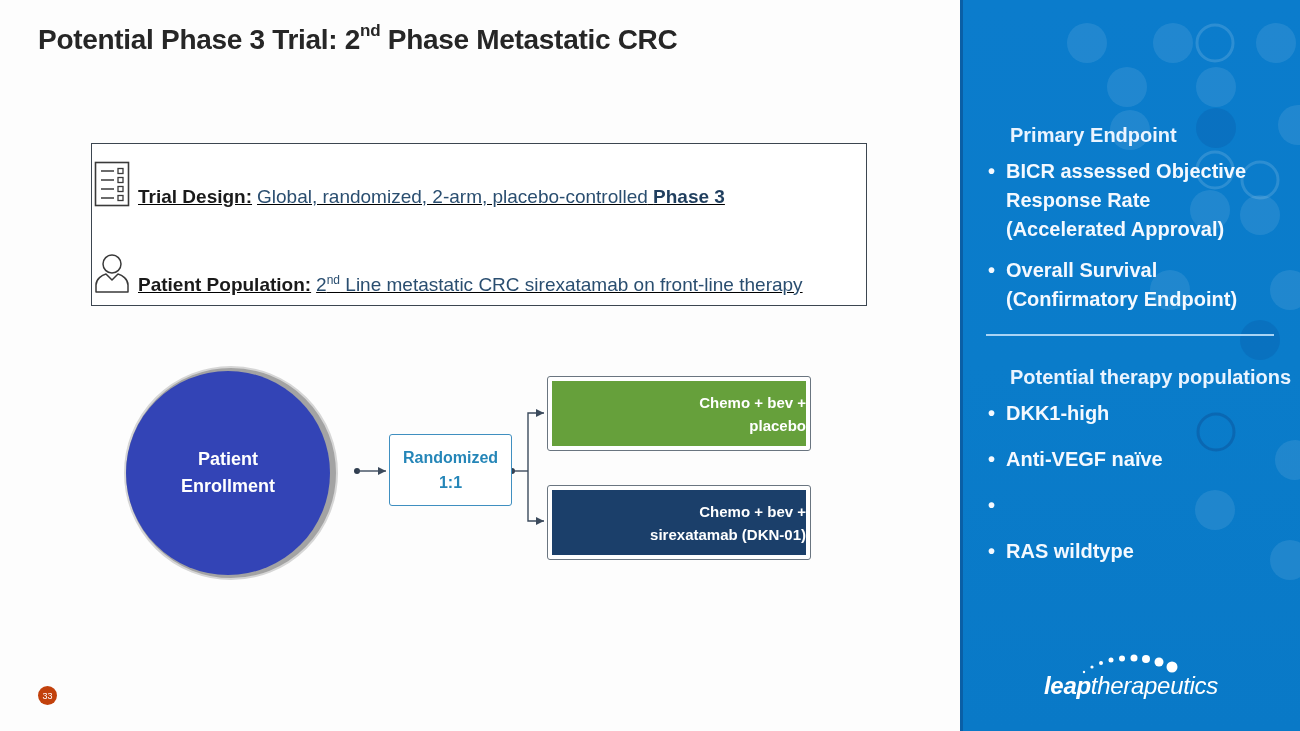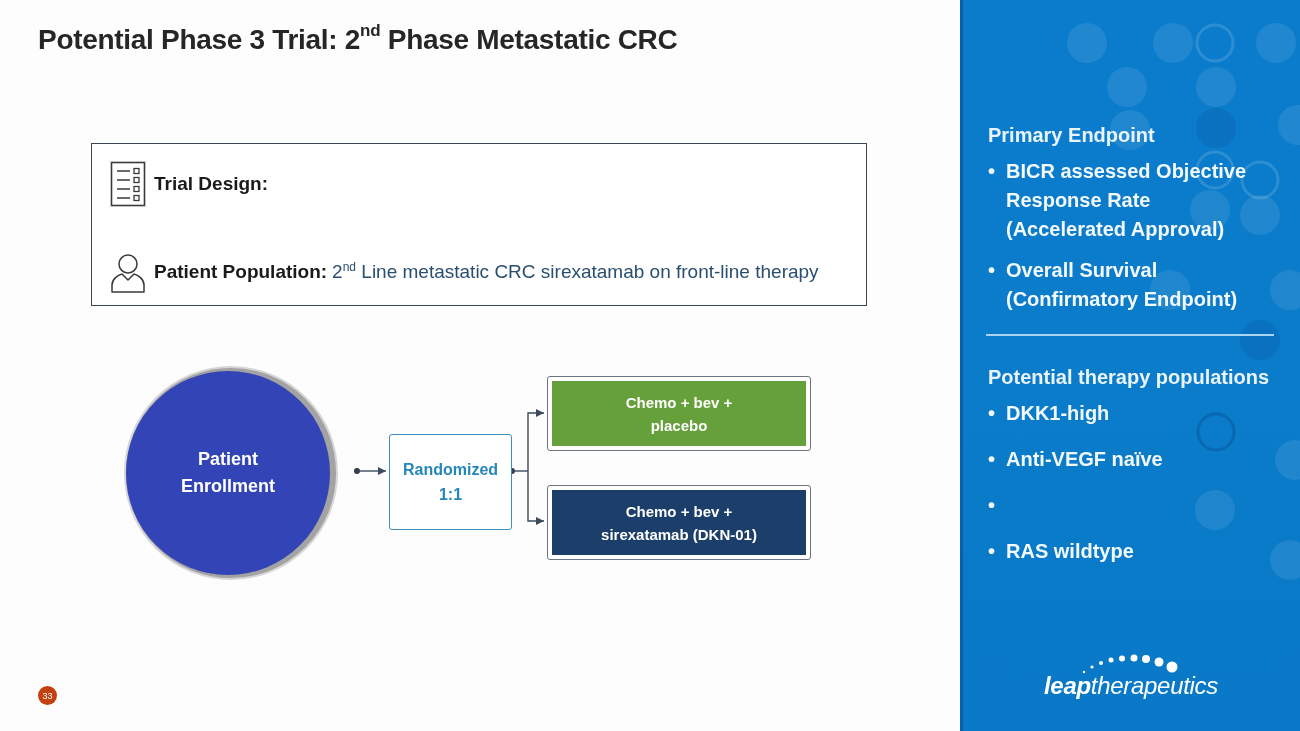--- a/index.html
+++ b/index.html
@@ -3,50 +3,50 @@
 <meta charset="utf-8">
 <style>
   * { box-sizing: border-box; margin: 0; padding: 0; }
   html, body { width: 1300px; height: 731px; overflow: hidden; background: #fdfdfd; }
   body { position: relative; font-family: "Liberation Sans", "DejaVu Sans", sans-serif; }
   .slide { position: absolute; left: 0; top: 0; width: 1300px; height: 731px; background: #fdfdfd; }
   .title { position: absolute; left: 38px; top: 24px; font-size: 28px; font-weight: bold; color: #262626; letter-spacing: -0.3px; white-space: nowrap; }
   .title sup { font-size: 17px; position: relative; top: -2px; vertical-align: top; line-height: 1; }
 
   .info-box { position: absolute; left: 91px; top: 143px; width: 776px; height: 163px; border: 1.5px solid #3c4650; background: #fff; }
-  .info-row { position: absolute; left: 16px; display: flex; align-items: center; font-size: 19px; white-space: nowrap; }
+  .info-row { position: absolute; left: 0; display: flex; align-items: flex-end; font-size: 19px; white-space: nowrap; text-decoration: underline; }
   .info-row.r1 { top: 16px; }
   .info-row.r2 { top: 104px; }
   .info-row .icon { width: 40px; height: 48px; margin-right: 6px; display: flex; align-items: center; justify-content: center; }
   .label-strong { font-weight: bold; color: #1a1a1a; margin-right: 5px; }
   .val { color: #2a4e70; }
   .val b { font-weight: bold; color: #1f3e5e; }
   .val sup { font-size: 12px; position: relative; top: -1px; vertical-align: top; }
 
   .enroll { position: absolute; left: 124px; top: 366px; width: 214px; height: 214px; border-radius: 50%; background: #a3a3a3; border: 2px solid #d6d6d6; display: flex; align-items: center; }
   .enroll-inner { width: 204px; height: 204px; border-radius: 50%; background: #3344b6; display: flex; align-items: center; justify-content: center; flex-direction: column; color: #fff; font-weight: bold; font-size: 18px; line-height: 27px; text-align: center; }
 
-  .rand { position: absolute; left: 389px; top: 434px; width: 123px; height: 96px; border: 1.5px solid #3f8fc0; border-radius: 3px; background: #fff; display: flex; flex-direction: column; align-items: center; justify-content: center; color: #2586b8; font-weight: bold; font-size: 16px; line-height: 25px; text-align: center; }
+  .rand { position: absolute; left: 389px; top: 434px; width: 123px; height: 72px; border: 1.5px solid #3f8fc0; border-radius: 3px; background: #fff; display: flex; flex-direction: column; align-items: center; justify-content: center; color: #2586b8; font-weight: bold; font-size: 16px; line-height: 25px; text-align: center; }
 
   .arm { position: absolute; left: 547px; width: 264px; height: 75px; border: 1.5px solid #6a7580; border-radius: 3px; background: #fff; padding: 4px; }
   .arm.a1 { top: 376px; }
   .arm.a2 { top: 485px; }
-  .arm-inner { width: 100%; height: 100%; display: flex; flex-direction: column; align-items: center; justify-content: center; color: #fff; font-weight: bold; font-size: 15px; line-height: 23px; text-align: center; }
+  .arm-inner { width: 100%; height: 100%; display: flex; flex-direction: column; align-items: flex-end; justify-content: center; color: #fff; font-weight: bold; font-size: 15px; line-height: 23px; text-align: center; }
   .a1 .arm-inner { background: #66a03b; }
   .a2 .arm-inner { background: #1b3f6a; }
 
   .connectors { position: absolute; left: 0; top: 0; width: 1300px; height: 731px; pointer-events: none; }
 
   .page-num { position: absolute; left: 38px; top: 686px; width: 19px; height: 19px; border-radius: 50%; background: #c2410c; color: #fff; font-size: 9px; display: flex; align-items: center; justify-content: center; }
 
   .panel { position: absolute; left: 960px; top: 0; width: 340px; height: 731px; background: linear-gradient(180deg, #0b7ccc 0%, #0a7cca 50%, #0979c7 100%); overflow: hidden; }
   .panel-edge { position: absolute; left: 0; top: 0; width: 3px; height: 731px; background: #0a5fa6; }
   .bubbles { position: absolute; left: 0; top: 0; width: 340px; height: 731px; }
   .panel-content { position: absolute; left: 28px; top: 124px; width: 305px; color: #fff; }
-  .panel-heading { font-size: 20px; font-weight: bold; color: #eaf4ff; margin-bottom: 10px; white-space: nowrap; }
+  .panel-heading { font-size: 20px; font-weight: bold; color: #eaf4ff; margin-bottom: 10px; white-space: nowrap; margin-left: 22px; }
   .bullet { display: flex; font-size: 20px; font-weight: bold; line-height: 29px; margin-bottom: 12px; color: #f4f9ff; }
   .bullet .dot { width: 18px; flex: none; }
   .bullet .txt { white-space: pre-line; }
   .divider { width: 288px; height: 1.5px; background: #a9d4f5; margin: 20px 0 30px -2px; }
   .pop .bullet { margin-bottom: 17px; }
 
   .logo { position: absolute; left: 84px; top: 652px; width: 180px; height: 56px; }
   .logo-text { position: absolute; left: 0; top: 20px; font-size: 24px; color: #fff; white-space: nowrap; letter-spacing: -0.3px; font-style: italic; }
   .logo-text b { font-weight: bold; }
 </style>
@@ -66,20 +66,21 @@
           <rect x="24" y="7.5" width="5" height="5" fill="none" stroke="#3a3a3a" stroke-width="1.3"></rect>
           <line x1="7" y1="19" x2="20" y2="19" stroke="#3a3a3a" stroke-width="1.5"></line>
           <rect x="24" y="16.5" width="5" height="5" fill="none" stroke="#3a3a3a" stroke-width="1.3"></rect>
           <line x1="7" y1="28" x2="20" y2="28" stroke="#3a3a3a" stroke-width="1.5"></line>
           <rect x="24" y="25.5" width="5" height="5" fill="none" stroke="#3a3a3a" stroke-width="1.3"></rect>
           <line x1="7" y1="37" x2="20" y2="37" stroke="#3a3a3a" stroke-width="1.5"></line>
           <rect x="24" y="34.5" width="5" height="5" fill="none" stroke="#3a3a3a" stroke-width="1.3"></rect>
         </svg>
       </span>
       <span class="label-strong">Trial Design:</span>
+      <span class="val"><span>Global, randomized, 2-arm, placebo-controlled</span> <b>Phase 3</b></span>
     </div>
     <div class="info-row r2">
       <span class="icon">
         <svg width="38" height="44" viewBox="0 0 38 44">
           <circle cx="19" cy="14" r="9" fill="none" stroke="#3a3a3a" stroke-width="1.5"></circle>
           <path d="M3 42 V35 C3 29 9 25 13 24 L19 30 L25 24 C29 25 35 29 35 35 V42 Z" fill="none" stroke="#3a3a3a" stroke-width="1.5" stroke-linejoin="round"></path>
         </svg>
       </span>
       <span class="label-strong">Patient Population:</span>
       <span class="val"><span>2</span><sup>nd</sup><span> Line metastatic CRC sirexatamab on front-line therapy</span></span>

